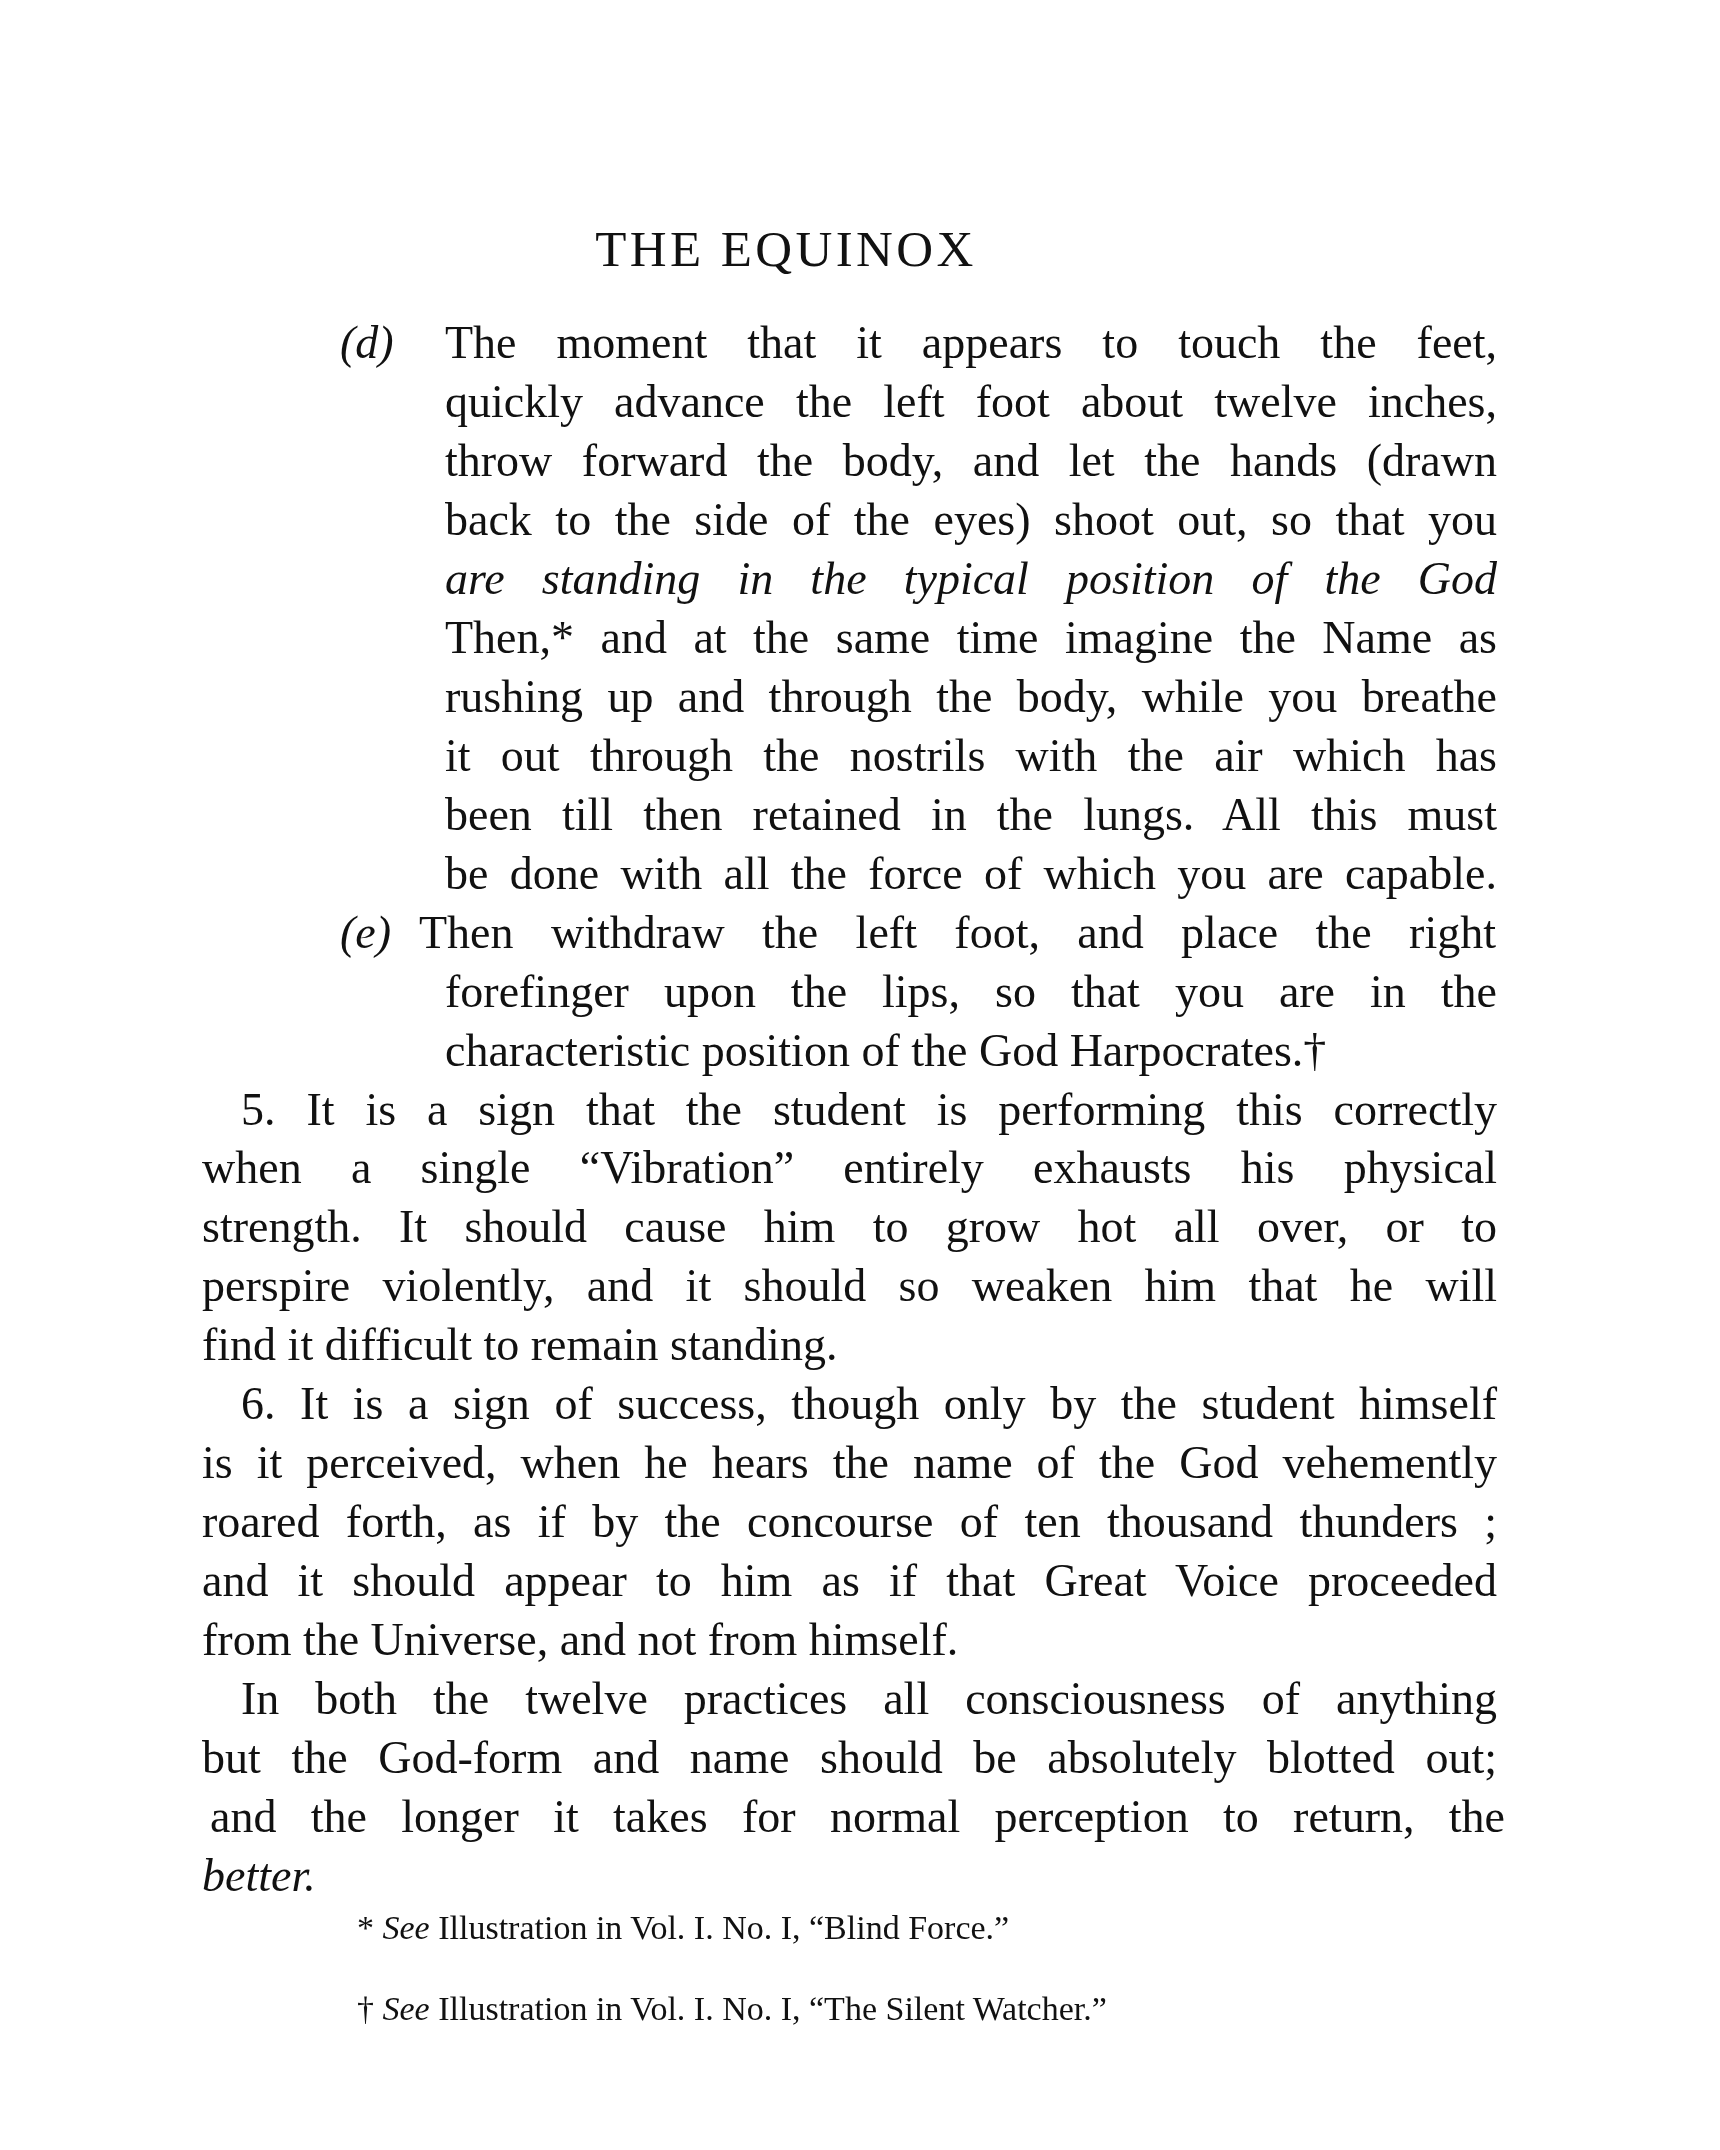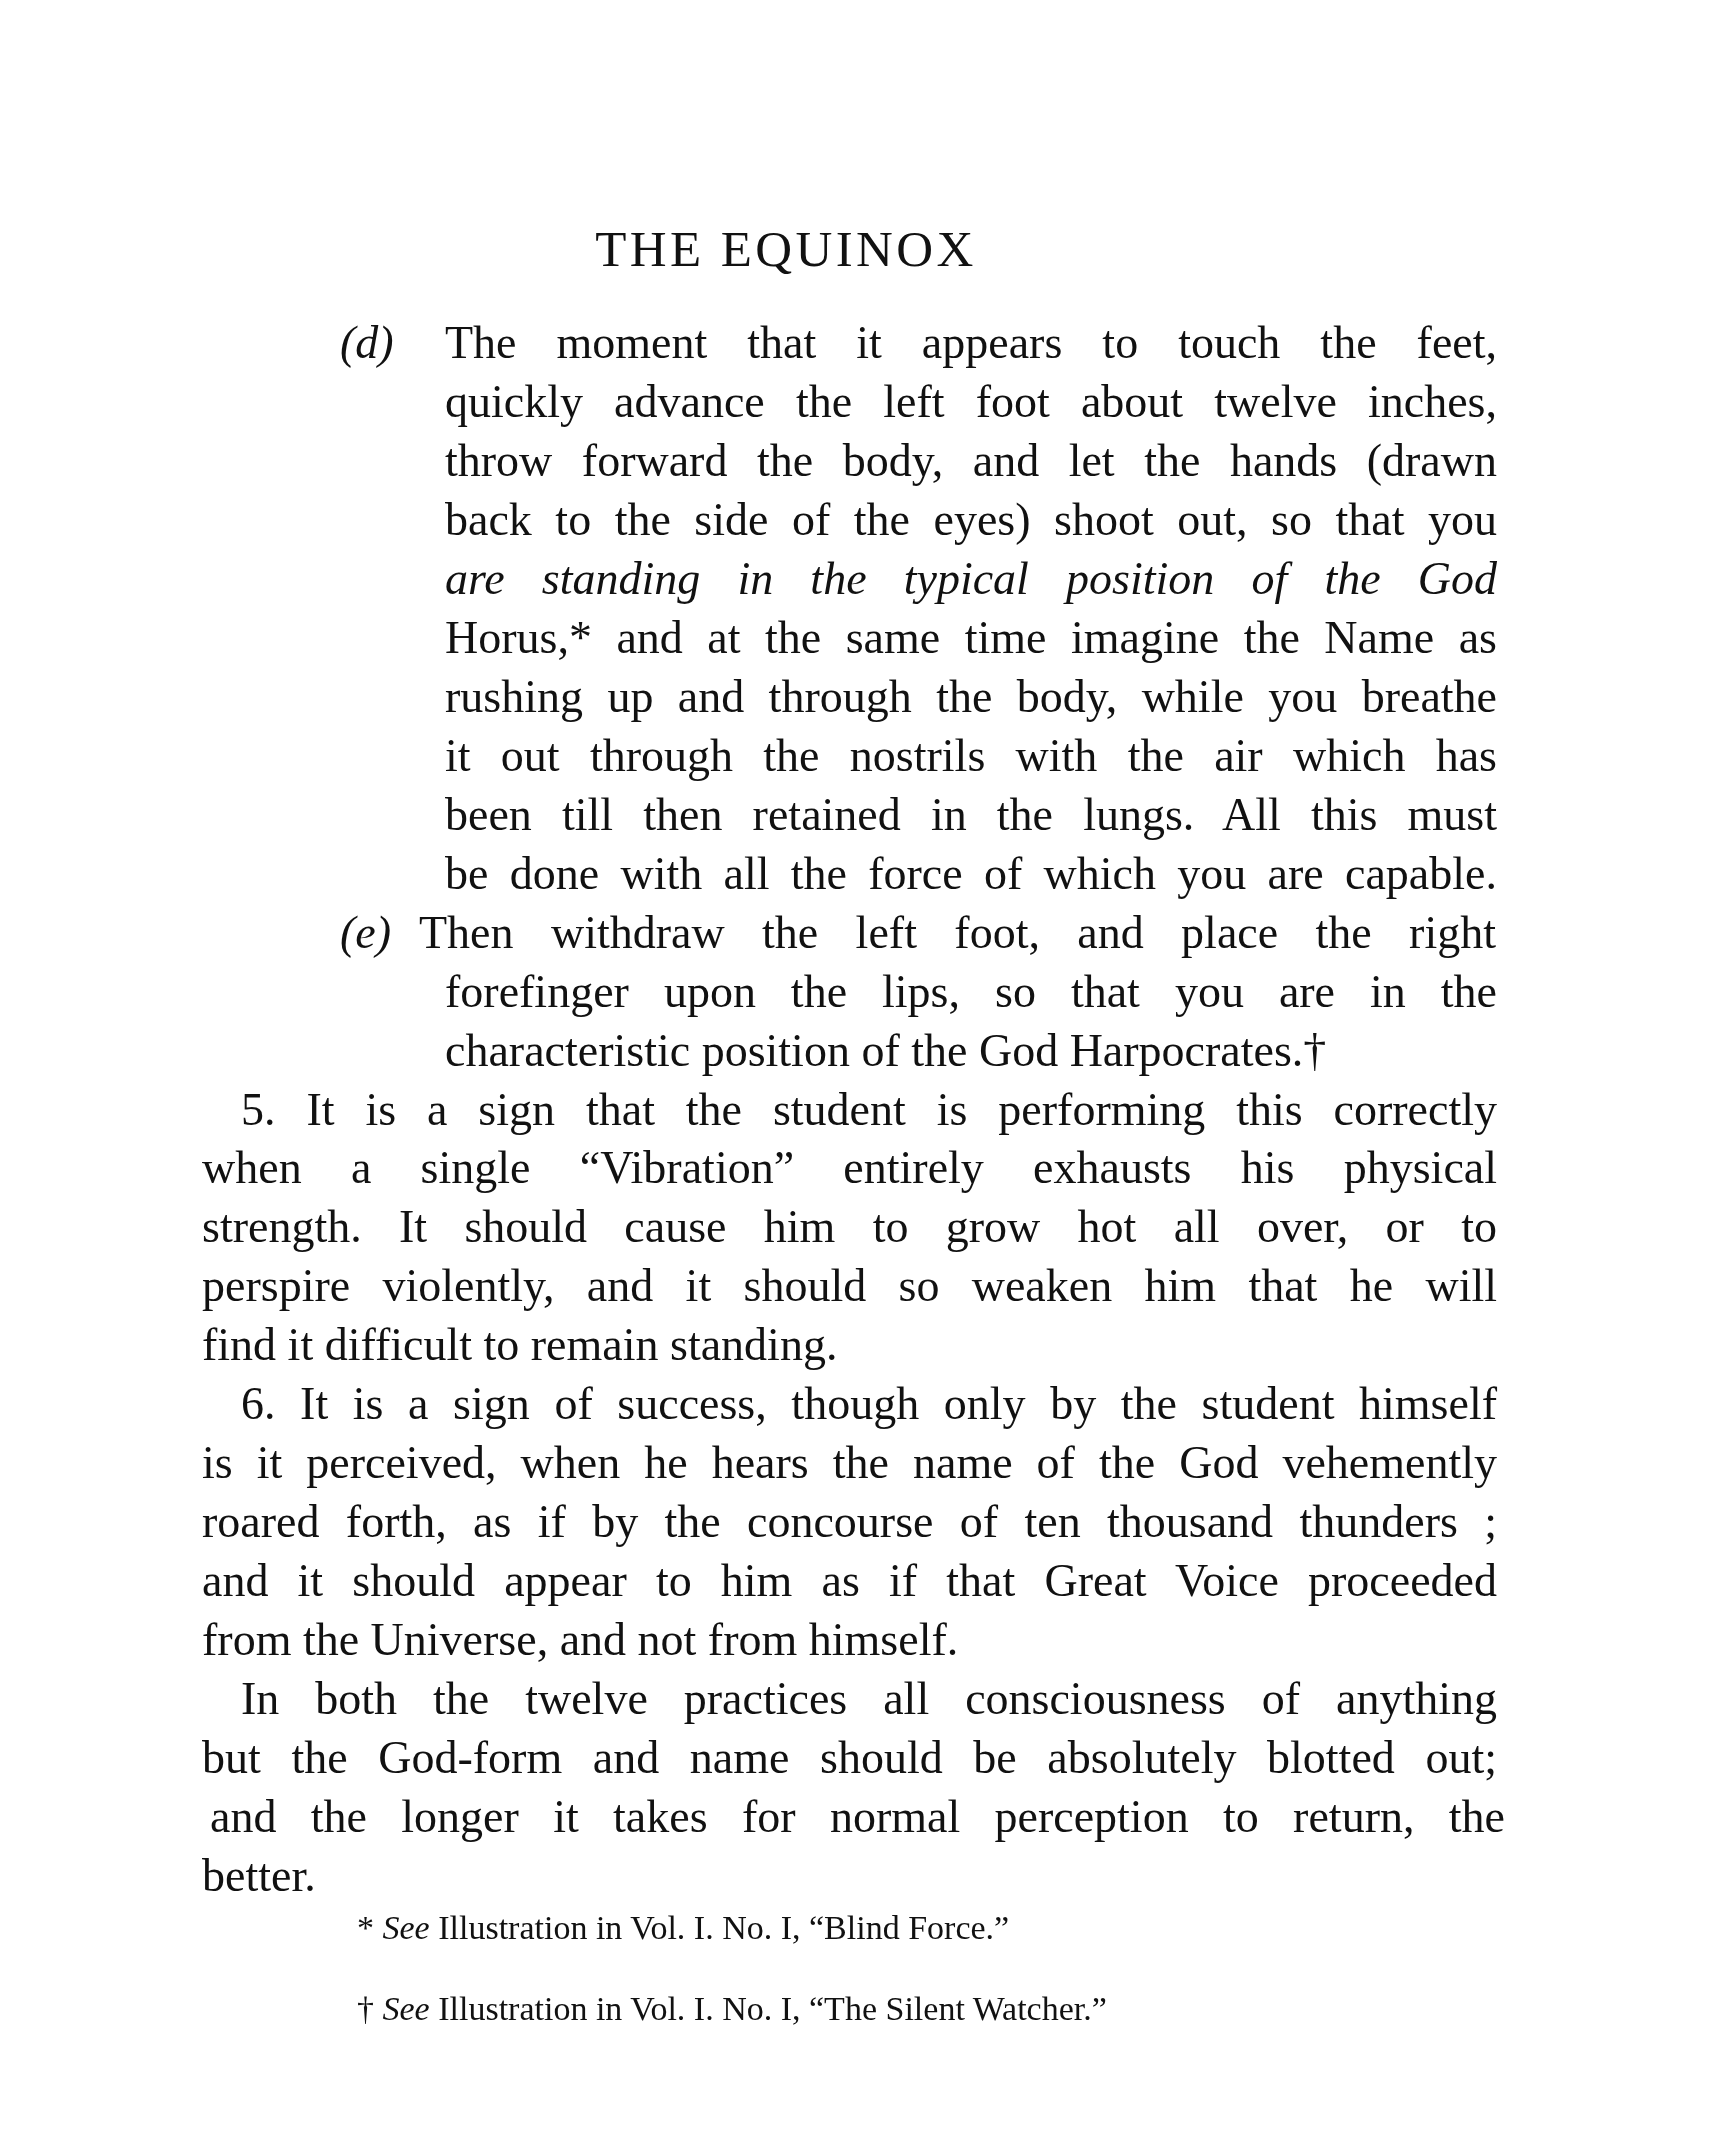--- a/index.html
+++ b/index.html
@@ -25,21 +25,21 @@
 
 <div>
   <div class="line lab" style="top:320px; width:auto;">
     <i>(d)</i>
   </div>
   <div class="line ind" style="top:320px;">The moment that it appears to touch the feet,</div>
   <div class="line ind" style="top:379px;">quickly advance the left foot about twelve inches,</div>
   <div class="line ind" style="top:438px;">throw forward the body, and let the hands (drawn</div>
   <div class="line ind" style="top:497px;">back to the side of the eyes) shoot out, so that you</div>
   <div class="line ind" style="top:556px;font-style:italic;">are standing in the typical position of the God</div>
-  <div class="line ind" style="top:615px;">Horus,* and at the same time imagine the Name as</div>
+  <div class="line ind" style="top:615px;">Then,* and at the same time imagine the Name as</div>
   <div class="line ind" style="top:674px;">rushing up and through the body, while you breathe</div>
   <div class="line ind" style="top:733px;">it out through the nostrils with the air which has</div>
   <div class="line ind" style="top:792px;">been till then retained in the lungs.   All this must</div>
   <div class="line ind" style="top:851px;">be done with all the force of which you are capable.</div>
 </div>
 
 <div>
   <div class="line lab" style="top:910px; width:auto;">
     <i>(e)</i>
   </div>
@@ -61,21 +61,21 @@
   <div class="line full" style="top:1440px;">is it perceived, when he hears the name of the God vehemently</div>
   <div class="line full" style="top:1499px;">roared forth, as if by the concourse of ten thousand thunders ;</div>
   <div class="line full" style="top:1558px;">and it should appear to him as if that Great Voice proceeded</div>
   <div class="line full last" style="top:1617px;">from the Universe, and not from himself.</div>
 </div>
 
 <div>
   <div class="line para" style="top:1676px;">In both the twelve practices all consciousness of anything</div>
   <div class="line full" style="top:1735px;">but the God-form and name should be absolutely blotted out;</div>
   <div class="line full" style="top:1794px;margin-left:8px;">and the longer it takes for normal perception to return, the</div>
-  <div class="line full last" style="top:1853px;">better.</div>
+  <div class="line full last" style="top:1853px;font-style:italic;">better.</div>
 </div>
 
 <div>
   <div class="fn" style="top:1911px;text-align:right;">
     <span>*</span>
     <i>See</i><span> Illustration in Vol. I. No. I, “Blind Force.”</span>
   </div>
   <div class="fn" style="top:1992px;">
     <span>†</span>
     <i>See</i><span> Illustration in Vol. I. No. I, “The Silent Watcher.”</span>

